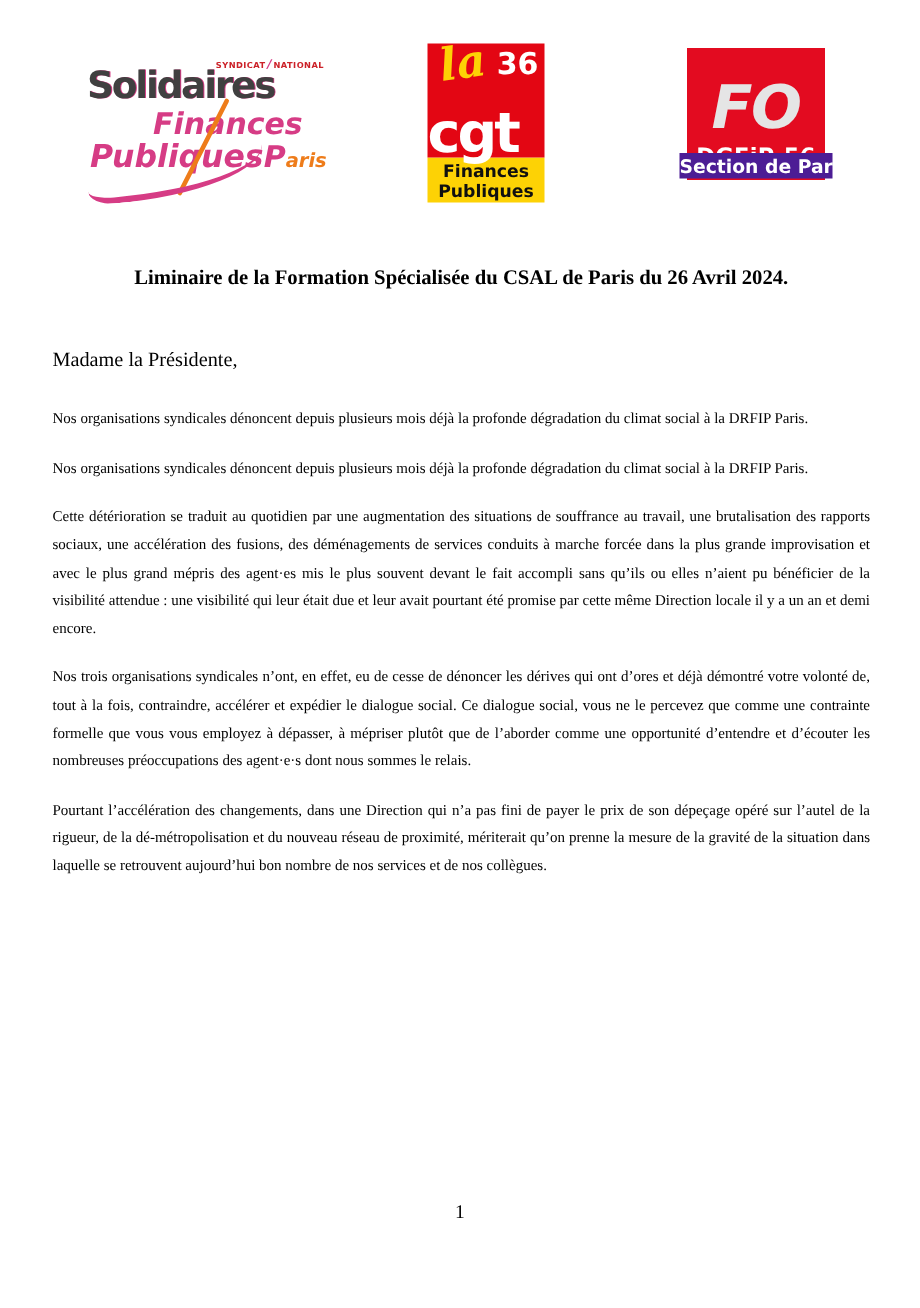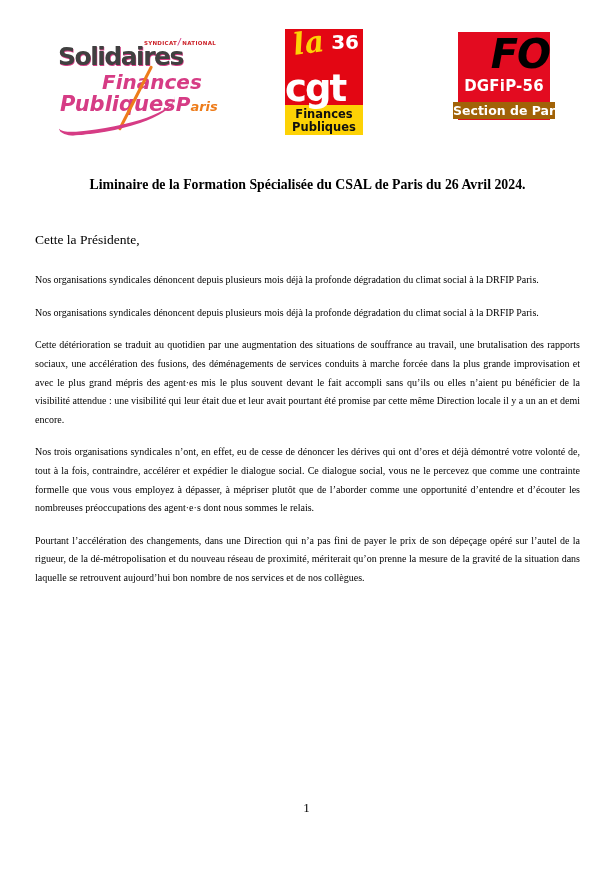--- a/index.html
+++ b/index.html
@@ -27,23 +27,23 @@
   .logo-cgt { left:285px; top:29px; width:78px; font-family:"DejaVu Sans", sans-serif; }
   .cgt-box { position:relative; height:76px; background:#e30613; }
   .cgt-la { position:absolute; left:8px; top:-4px; font-family:"DejaVu Serif", serif; font-style:italic; font-weight:bold; font-size:30px; color:#fdd205; transform:rotate(-8deg); }
   .cgt-75 { position:absolute; right:4px; top:1px; font-size:20px; font-weight:800; color:#fff; }
   .cgt-name { position:absolute; left:0; right:0; bottom:-2px; text-align:left; font-size:37px; font-weight:800; letter-spacing:-2px; color:#fff; line-height:1; }
   .cgt-band { background:#fdd205; text-align:center; padding:3px 2px 2px 2px; }
   .cgt-band div { font-size:11.5px; font-weight:800; color:#101010; line-height:1.1; }
 
   
   .logo-fo { left:458px; top:32px; width:92px; height:88px; background:#e30b20; font-family:"DejaVu Sans", sans-serif; }
-  .fo-name { margin-top:2px; text-align:right; font-size:40px; font-weight:800; font-style:italic; color:#000000; line-height:1; letter-spacing:-1px; }
+  .fo-name { margin-top:20px; text-align:center; font-size:40px; font-weight:800; font-style:italic; color:#e5e5e5; line-height:1; letter-spacing:-1px; }
   .fo-org { margin-top:3px; text-align:center; font-size:15px; font-weight:800; color:#fff; letter-spacing:.2px; }
-  .fo-band { position:absolute; left:-5px; right:-5px; bottom:1px; background:#a16207; text-align:center; font-size:12.5px; font-weight:bold; color:#fff; padding:1px 0; white-space:nowrap; }
+  .fo-band { position:absolute; left:-5px; right:-5px; bottom:1px; background:#4c1d95; text-align:center; font-size:12.5px; font-weight:bold; color:#fff; padding:1px 0; white-space:nowrap; }
 
   
   .content { position:absolute; left:35px; right:33px; top:176px; }
   .doc-title { margin:0 0 36px 0; font-size:13.8px; font-weight:bold; text-align:center; line-height:18.6px; }
   .salutation { margin:0 0 22px 0; font-size:13.5px; line-height:18.6px; }
   .body-par { margin:0 0 14px 0; font-size:10px; line-height:18.6px; text-align:justify; }
   .page-number { position:absolute; top:800px; left:0; width:100%; text-align:center; font-size:13px; }
 </style>
 </head>
 <body>
@@ -72,21 +72,21 @@
   </div>
 
   <div class="logo logo-fo">
     <div class="fo-name">FO</div>
     <div class="fo-org">DGFiP-56</div>
     <div class="fo-band">Section de Paris</div>
   </div>
 
   <div class="content">
     <h1 class="doc-title">Liminaire de la Formation Spécialisée du CSAL de Paris du 26 Avril 2024.</h1>
-    <p class="salutation">Cette la Présidente,</p>
+    <p class="salutation">Madame la Présidente,</p>
     <p class="body-par">Nos organisations syndicales dénoncent depuis plusieurs mois déjà la profonde dégradation du climat social à la DRFIP Paris.</p>
     <p class="body-par">Nos organisations syndicales dénoncent depuis plusieurs mois déjà la profonde dégradation du climat social à la DRFIP Paris.</p>
     <p class="body-par">Cette détérioration se traduit au quotidien par une augmentation des situations de souffrance au travail, une brutalisation des rapports sociaux, une accélération des fusions, des déménagements de services conduits à marche forcée dans la plus grande improvisation et avec le plus grand mépris des agent·es mis le plus souvent devant le fait accompli sans qu’ils ou elles n’aient pu bénéficier de la visibilité attendue : une visibilité qui leur était due et leur avait pourtant été promise par cette même Direction locale il y a un an et demi encore.</p>
     <p class="body-par">Nos trois organisations syndicales n’ont, en effet, eu de cesse de dénoncer les dérives qui ont d’ores et déjà démontré votre volonté de, tout à la fois, contraindre, accélérer et expédier le dialogue social. Ce dialogue social, vous ne le percevez que comme une contrainte formelle que vous vous employez à dépasser, à mépriser plutôt que de l’aborder comme une opportunité d’entendre et d’écouter les nombreuses préoccupations des agent·e·s dont nous sommes le relais.</p>
     <p class="body-par">Pourtant l’accélération des changements, dans une Direction qui n’a pas fini de payer le prix de son dépeçage opéré sur l’autel de la rigueur, de la dé-métropolisation et du nouveau réseau de proximité, mériterait qu’on prenne la mesure de la gravité de la situation dans laquelle se retrouvent aujourd’hui bon nombre de nos services et de nos collègues.</p>
   </div>
 
   <div class="page-number">1</div>
 
 </div>

